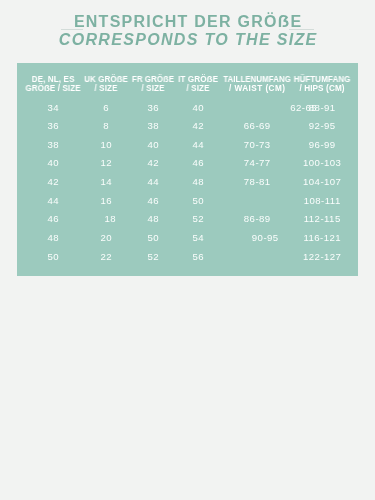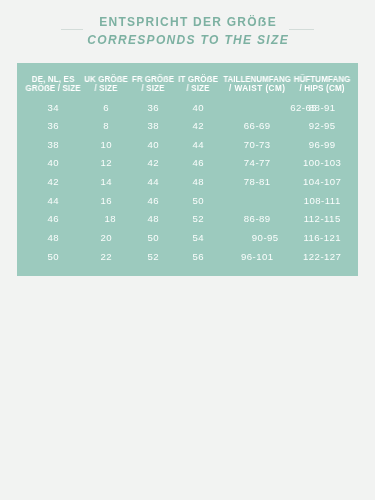--- a/index.html
+++ b/index.html
@@ -18,21 +18,21 @@
 
   
   .title-block { position: absolute; left: 0; top: 0; width: 375px; height: 55px; }
   .title-line {
     position: absolute;
     left: 0; width: 375px;
     text-align: center;
     color: #7db1a2;
     font-weight: bold;
     white-space: nowrap;
-    font-size: 12px;
+    font-size: 16px;
     line-height: 14px;
     will-change: transform;
     filter: blur(0.16px);
   }
   .title-1 { top: 14.5px; letter-spacing: 1.25px; text-indent: 1.25px; }
   .title-2 { top: 33px;   letter-spacing: 1.33px; text-indent: 1.33px; font-style: italic; }
   .rule { position: absolute; height: 1px; background: #d3dcd9; top: 28.8px; }
   .rule-left  { left: 60.5px;  width: 22px; }
   .rule-right { left: 288.5px; width: 25px; }
 
@@ -195,19 +195,18 @@
           <div class="cell body-cell" style="left: 76px; width: 120px;">50</div>
           <div class="cell body-cell" style="left: 121.3px; width: 120px;">54</div>
           <div class="cell body-cell" style="left: 188px; width: 120px;">90-95</div>
           <div class="cell body-cell" style="left: 244.7px; width: 120px;">116-121</div>
         </div>
         <div class="table-row">
           <div class="cell body-cell" style="left: -23.7px; width: 120px;">50</div>
           <div class="cell body-cell" style="left: 28.7px; width: 120px;">22</div>
           <div class="cell body-cell" style="left: 76px; width: 120px;">52</div>
           <div class="cell body-cell" style="left: 121.3px; width: 120px;">56</div>
-          <div class="cell body-cell" style="left: 179.7px; width: 120px;">96-101</div>
           <div class="cell body-cell" style="left: 244.7px; width: 120px;">122-127</div>
         </div>
       </div>
   </div>
 
 </div>
 
 </body></html>

